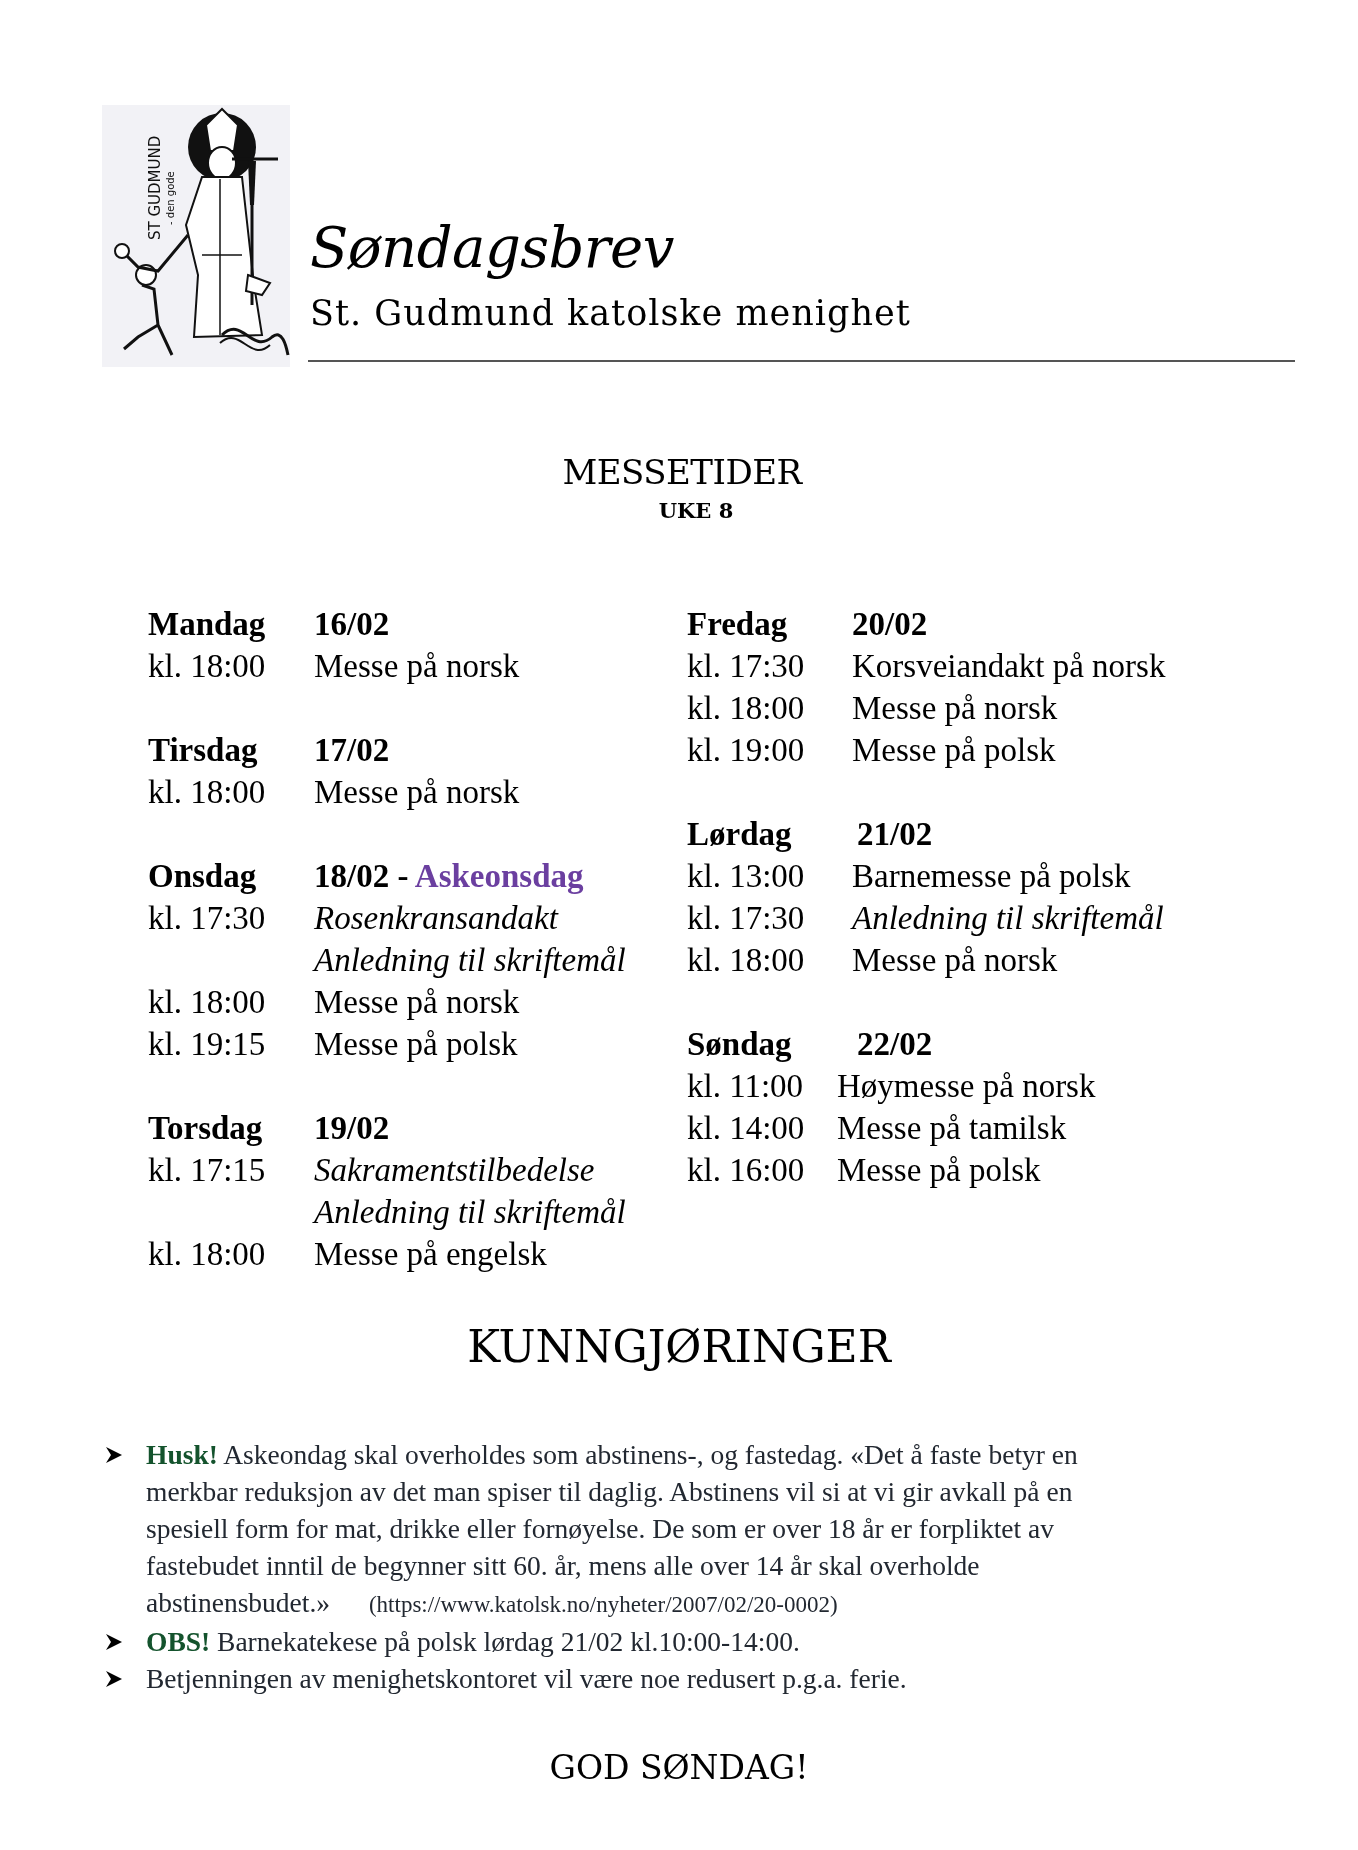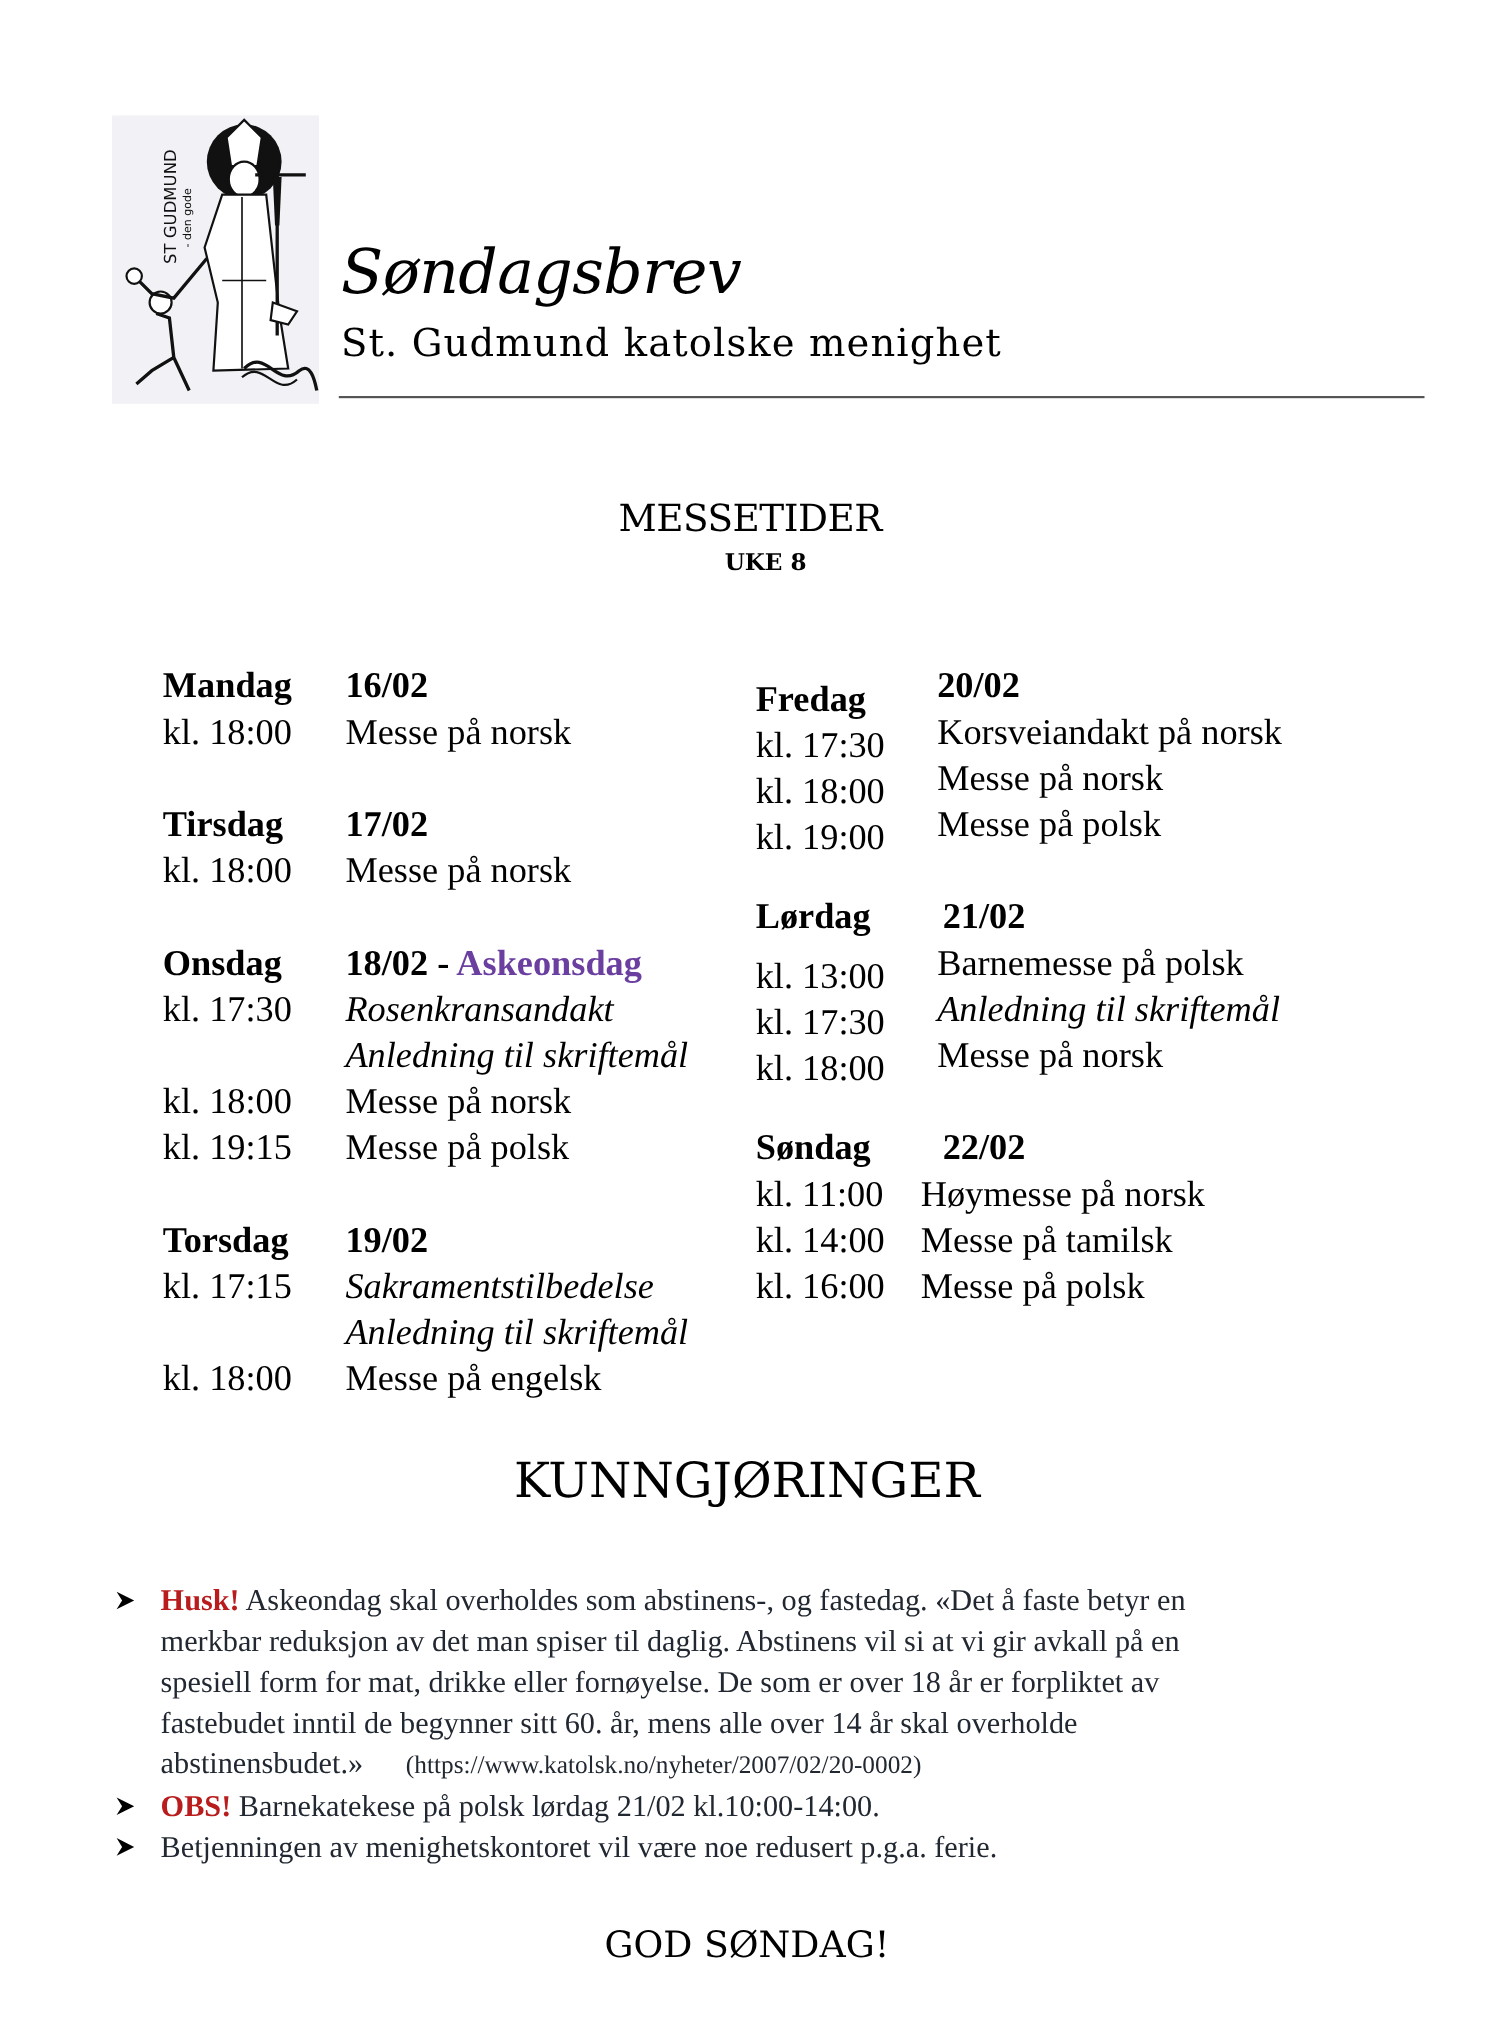--- a/index.html
+++ b/index.html
@@ -43,39 +43,39 @@
   
   .col { position: absolute; font-size: 33px; line-height: 42px; }
   .col.left { left: 104px; top: 603px; width: 560px; margin-left: 44px; }
   .col.right { left: 687px; top: 603px; width: 600px; }
   .row { display: flex; height: 42px; white-space: nowrap; }
   .row .c1 { flex: 0 0 auto; }
   .left .row .c1 { width: 166px; }
   .right .row .c1 { width: 158px; }
   .right .row.sun .c1 { width: 150px; }
   .right .row.lor .c1 { width: 170px; }
-  .right .row.fri .c1 { width: 165px; margin-top: 12px; }
+  .right .row.fri .c1 { width: 165px; }
   .day .c1, .day .c2 { font-weight: bold; }
   .gap { height: 42px; }
   .ital { font-style: italic; }
   .accent { color: #6b3fa0; }
 
   
   .kunn { top: 1327px; font-size: 44px; line-height: 40px; }
   .ann {
     left: 104px; top: 1436px; width: 1200px;
     font-size: 27.5px; line-height: 37px; color: #222831;
   }
   .ann .item { position: relative; padding-left: 42px; }
   .ann .bullet {
     position: absolute; left: 0; top: 0; width: 24px; text-align: left;
     color: #000;
   }
   .ann .bullet svg { width: 20px; height: 20px; margin-top: 9px; }
-  .ann b { color: #b91c1c; }
+  .ann b { color: #14532d; }
   .ann .src { font-size: 23px; margin-left: 32px; }
   .god { top: 1748px; font-size: 33px; line-height: 40px; }
 </style>
 </head>
 <body>
 
 <div class="abs logo">
   <svg viewBox="0 0 188 262">
     <rect x="0" y="0" width="188" height="262" fill="#f2f2f6"></rect>
 

